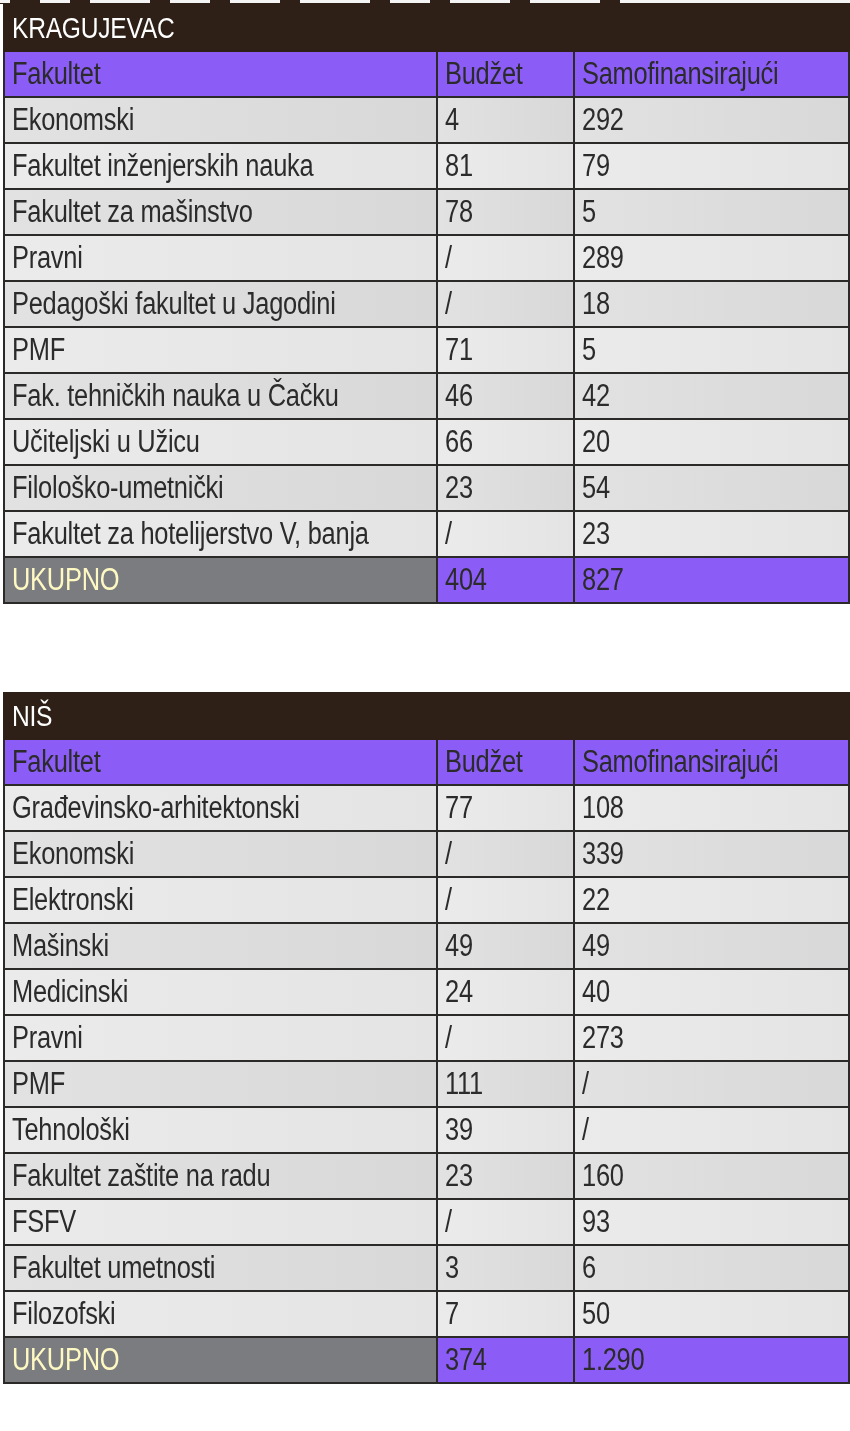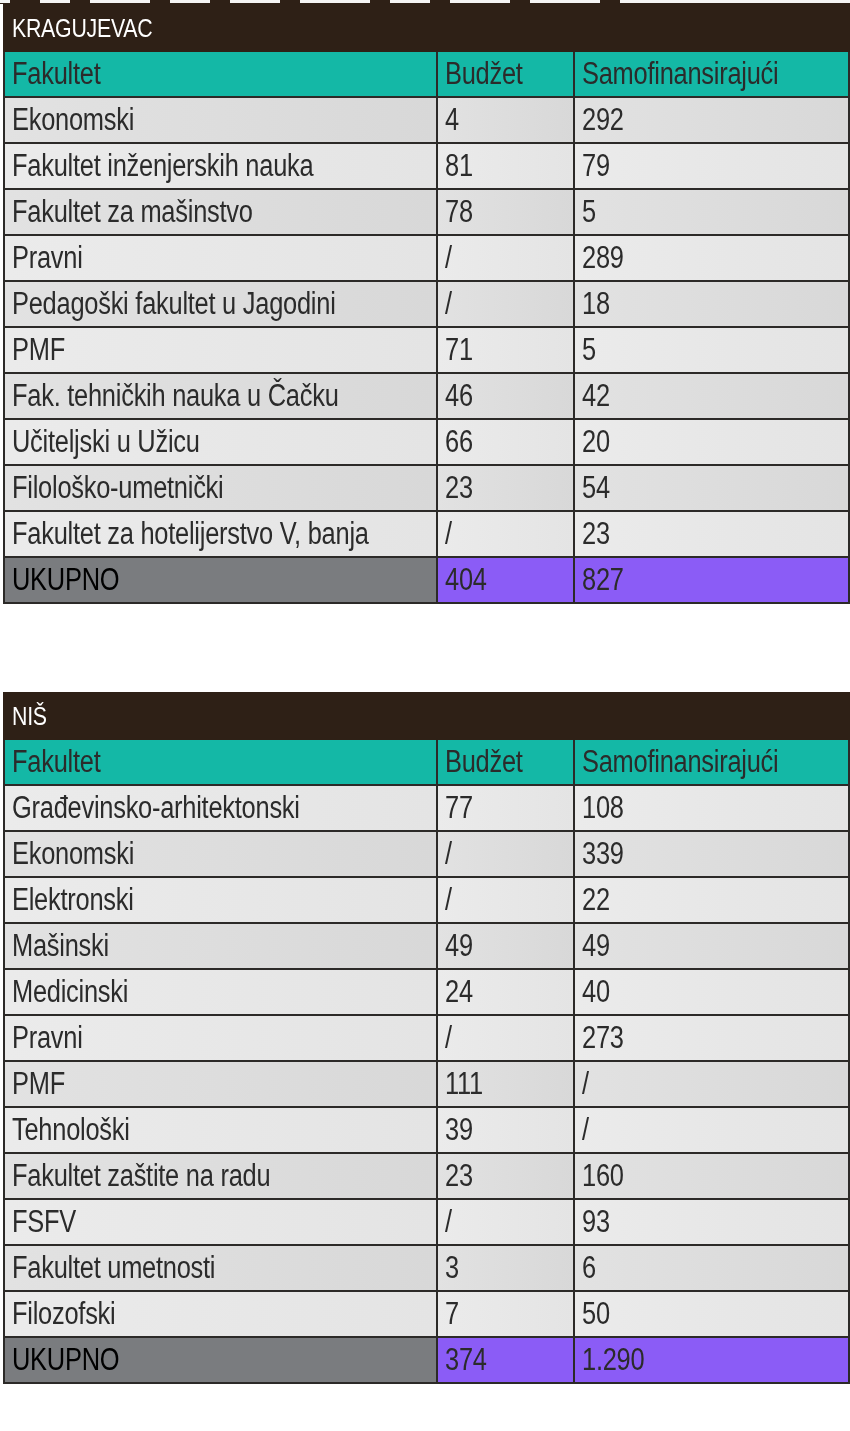--- a/index.html
+++ b/index.html
@@ -3,26 +3,26 @@
 <meta charset="utf-8">
 <style>
   html, body { margin:0; padding:0; background:#ffffff; }
   body { width:850px; height:1431px; position:relative; overflow:hidden;
          font-family:"Liberation Sans", sans-serif; color:#2b2b2b; }
   .clip-top { position:absolute; left:0; top:0; width:850px; height:4px; background:#2e2016; }
   .clip-top .bar { position:absolute; top:0; height:3px; background:#f4f4f4; }
   .tbl { position:absolute; left:3px; width:845px; border-collapse:collapse; table-layout:fixed; }
   .tbl td { height:44px; padding:0 0 0 7px; border:2px solid #2c2a28; overflow:hidden; white-space:nowrap;
             font-size:31px; line-height:44px; vertical-align:middle; }
-  .tbl .title td { background:#2e2016; color:#ffffff; border-color:#2e2016; font-size:26px; }
-  .tbl tr.hdr td { background:#14b8a6; }
+  .tbl .title td { background:#2e2016; color:#ffffff; border-color:#2e2016; font-size:30px; }
+  .tbl tr.hdr td { background:#8b5cf6; }
   .tbl tr.odd td { background:linear-gradient(90deg,#ebebeb,#e4e4e4); }
   .tbl tr.even td { background:linear-gradient(90deg,#e2e2e2,#d8d8d8); }
   .tbl tr.total td { background:#8b5cf6; }
-  .tbl tr.total td.lbl { background:#7a7c7f; color:#000000; }
+  .tbl tr.total td.lbl { background:#7a7c7f; color:#fef9c3; }
   .nar { display:inline-block; transform:scaleX(0.82); transform-origin:left center; letter-spacing:-0.3px; }
   col.c1 { width:433px; } col.c2 { width:137px; } col.c3 { width:275px; }
 </style>
 </head>
 <body>
 
 <div class="clip-top">
   <span class="bar" style="left:0;width:10px"></span>
   <span class="bar" style="left:40px;width:30px"></span>
   <span class="bar" style="left:90px;width:60px"></span>

